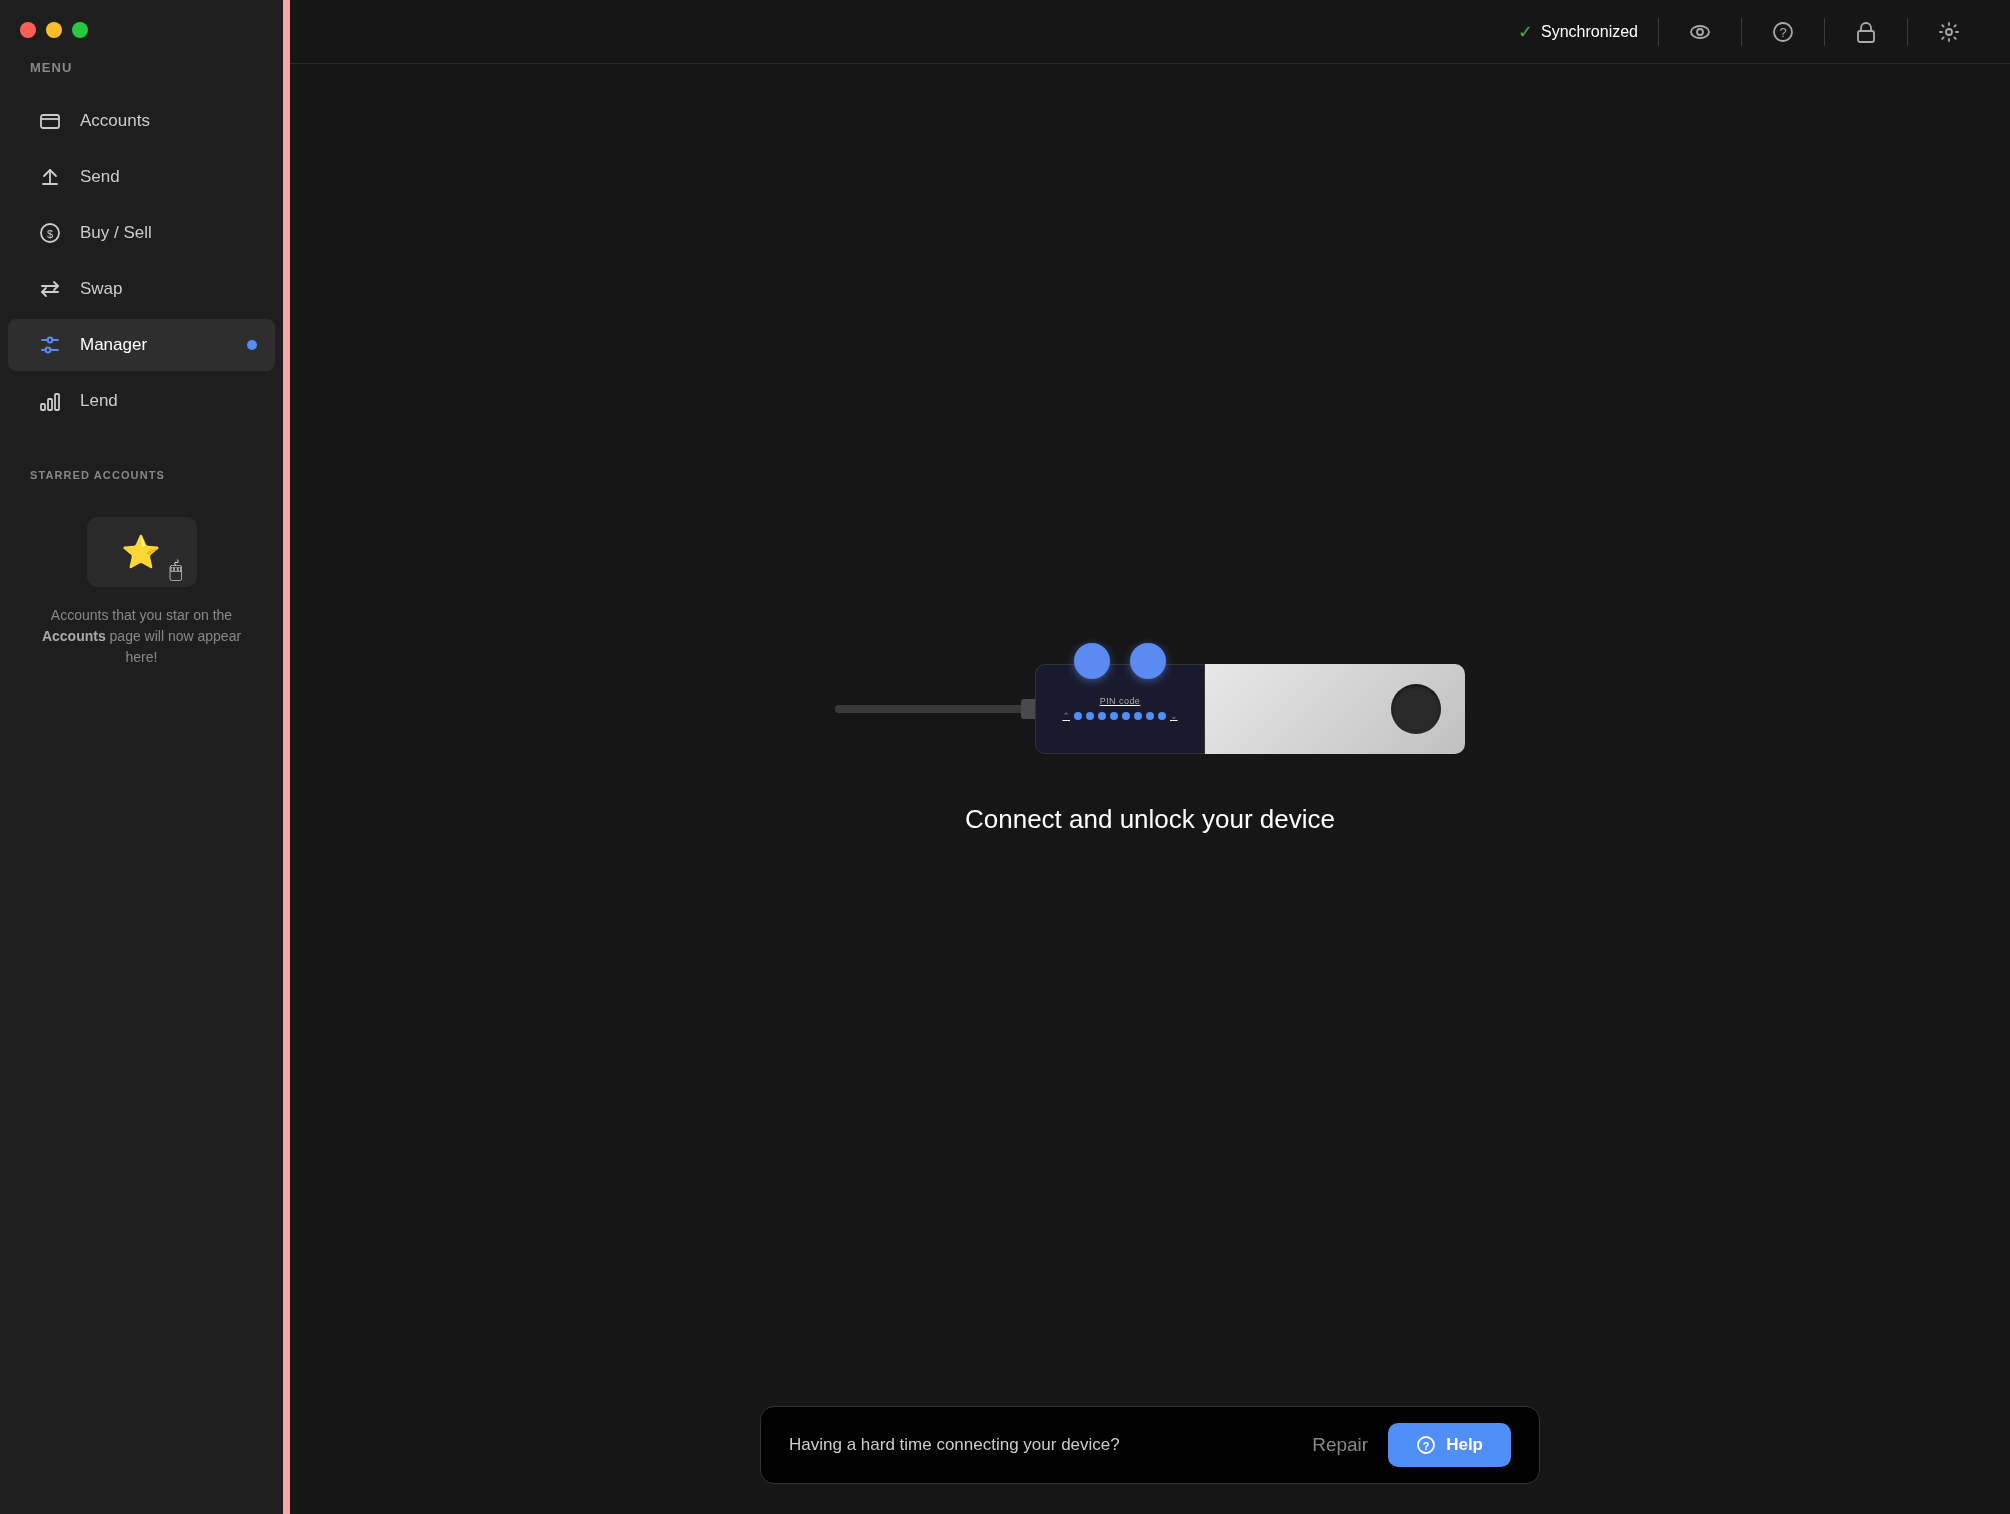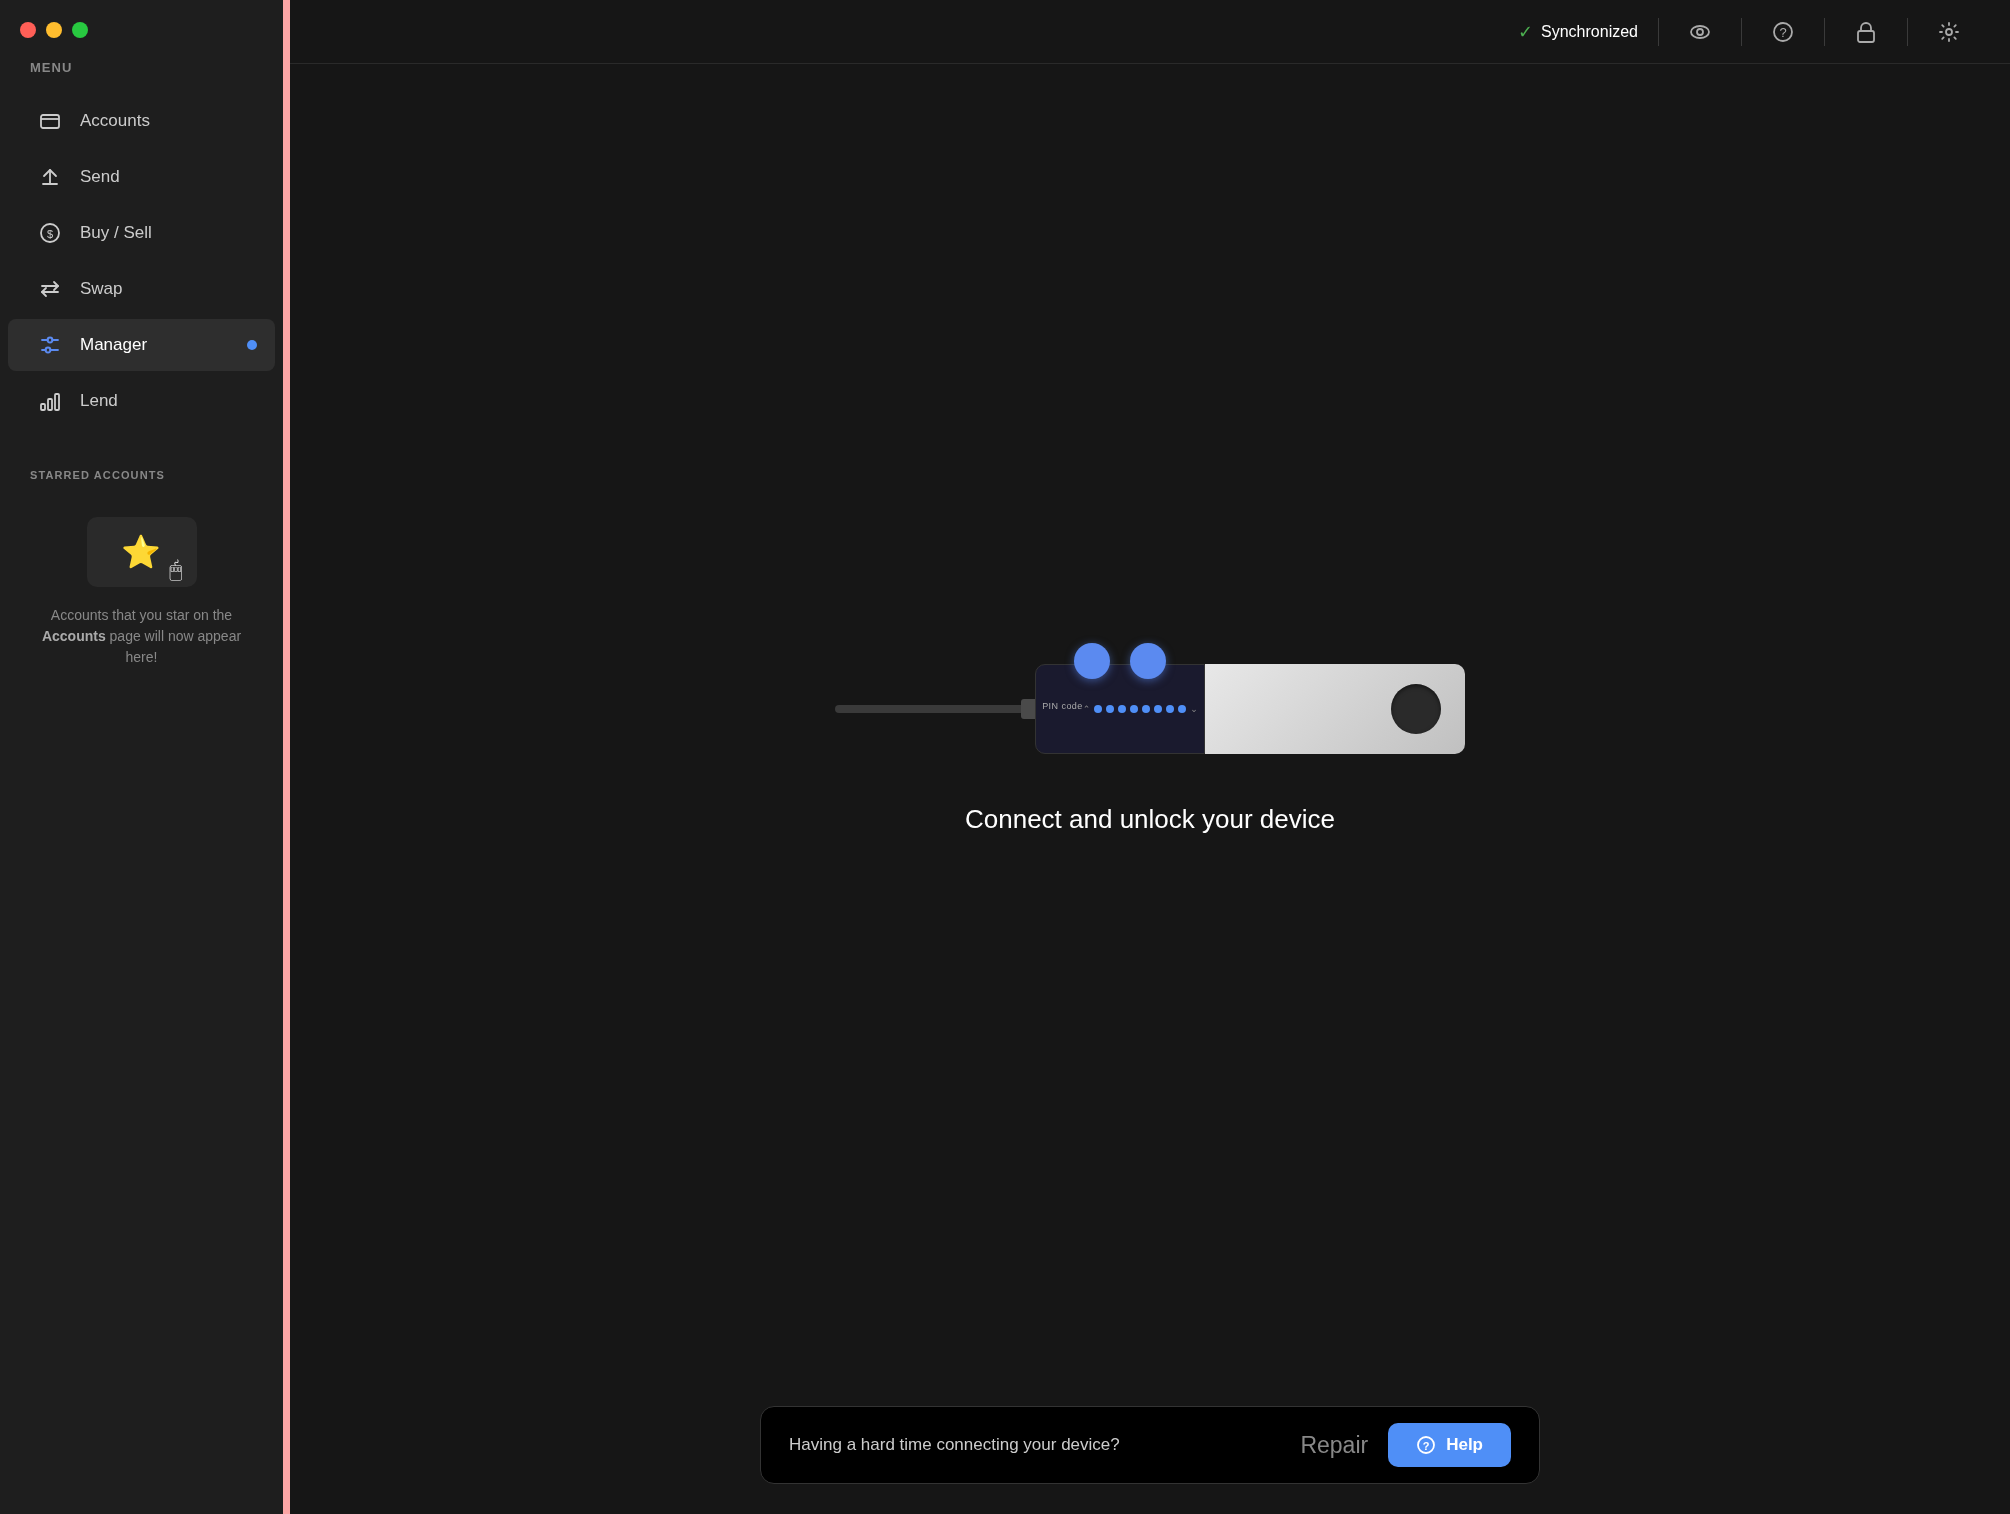--- a/index.html
+++ b/index.html
@@ -242,25 +242,26 @@
       align-items: center;
       position: relative;
     }
 
     .device-screen-area {
       width: 170px;
       height: 90px;
       background: #1a1a2e;
       border-radius: 10px 0 0 10px;
       display: flex;
-      flex-direction: row;
+      flex-direction: column;
       align-items: center;
       justify-content: center;
       position: relative;
       border: 1px solid #333;
+      text-decoration: underline;
     }
 
     .device-buttons {
       display: flex;
       gap: 20px;
       position: absolute;
       top: -22px;
       left: 50%;
       transform: translateX(-50%);
     }
@@ -331,21 +332,21 @@
       padding: 0 28px;
       border: 1px solid #333;
     }
 
     .bottom-text {
       font-size: 17px;
       color: #cccccc;
     }
 
     .repair-link {
-      font-size: 23px;
+      font-size: 19px;
       color: #888;
       cursor: pointer;
       margin-right: 20px;
     }
 
     .help-btn {
       background: #4f8ff7;
       color: #ffffff;
       font-size: 17px;
       font-weight: 600;

